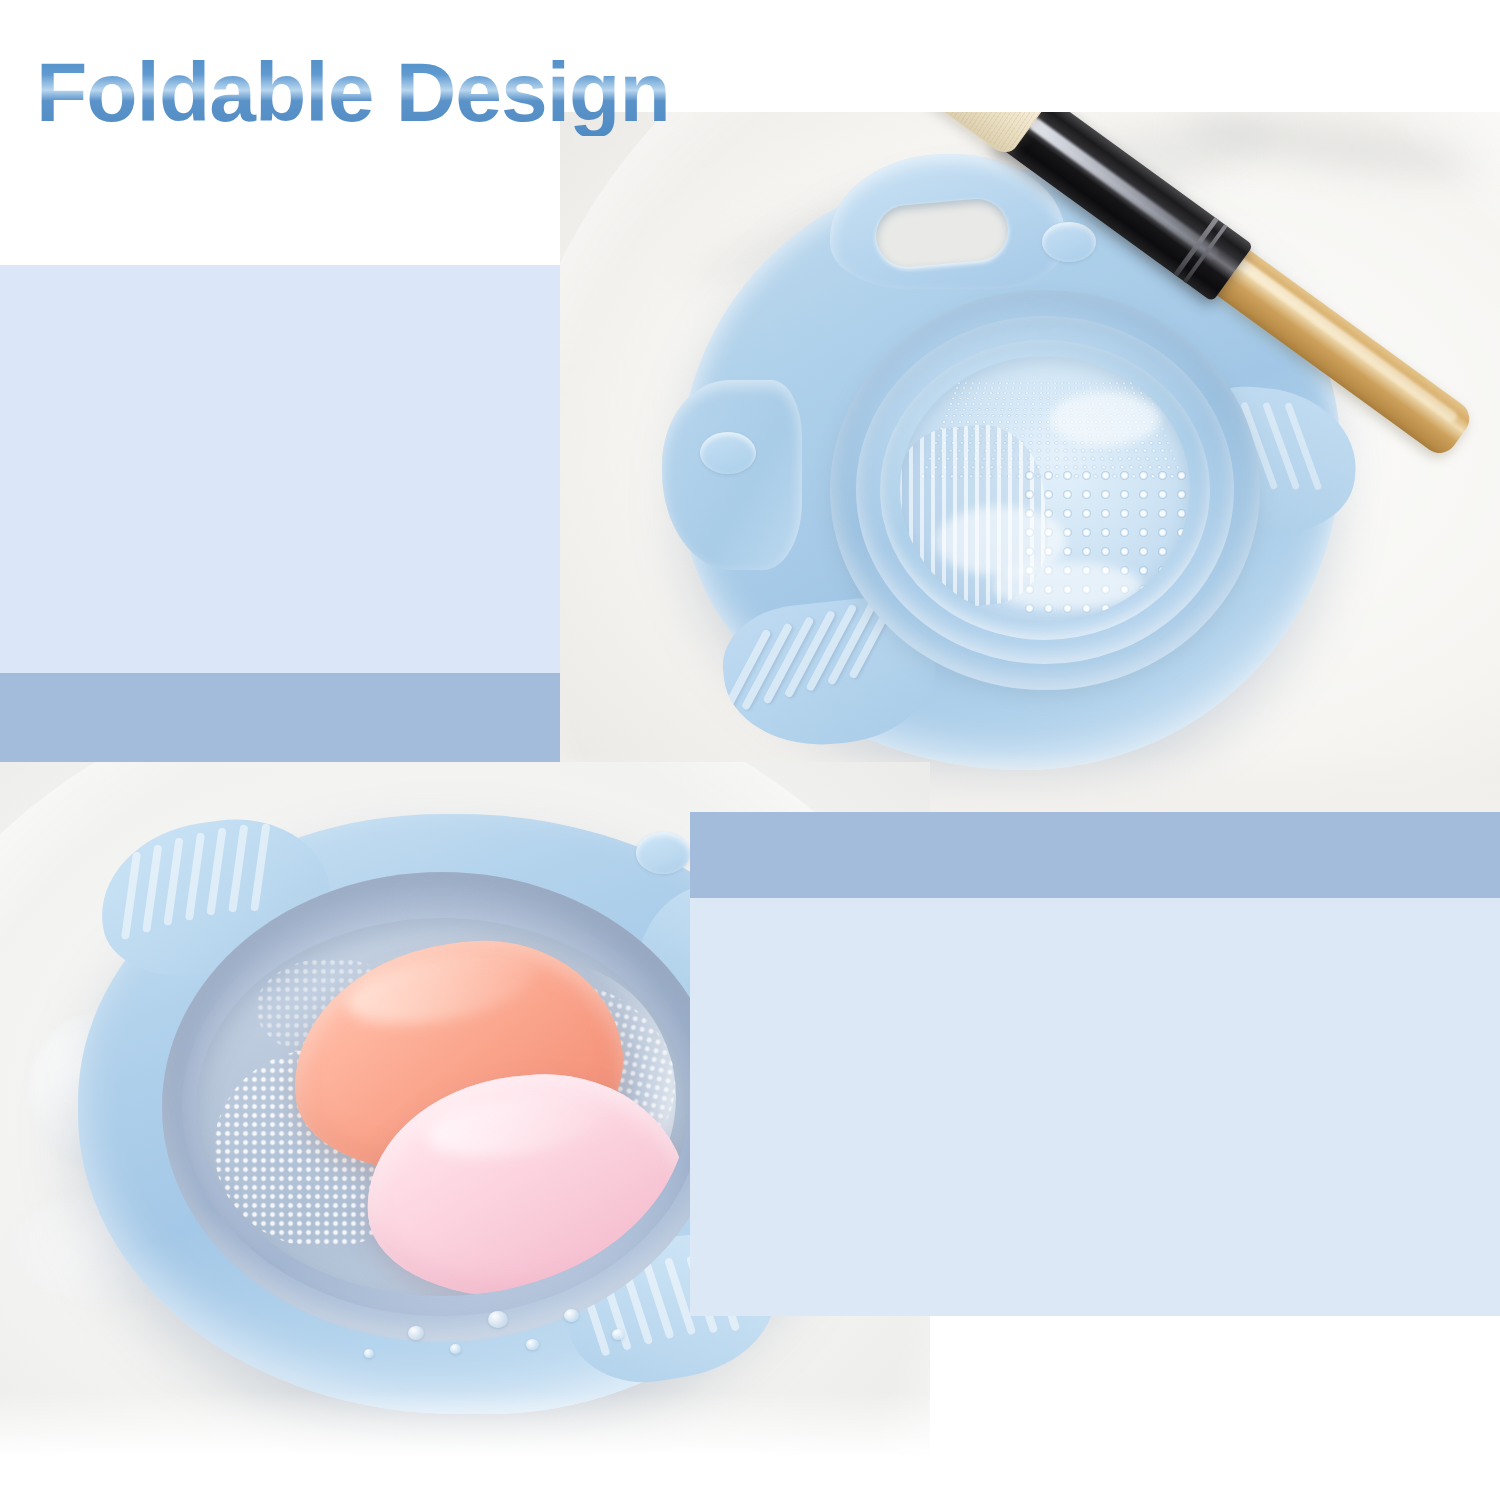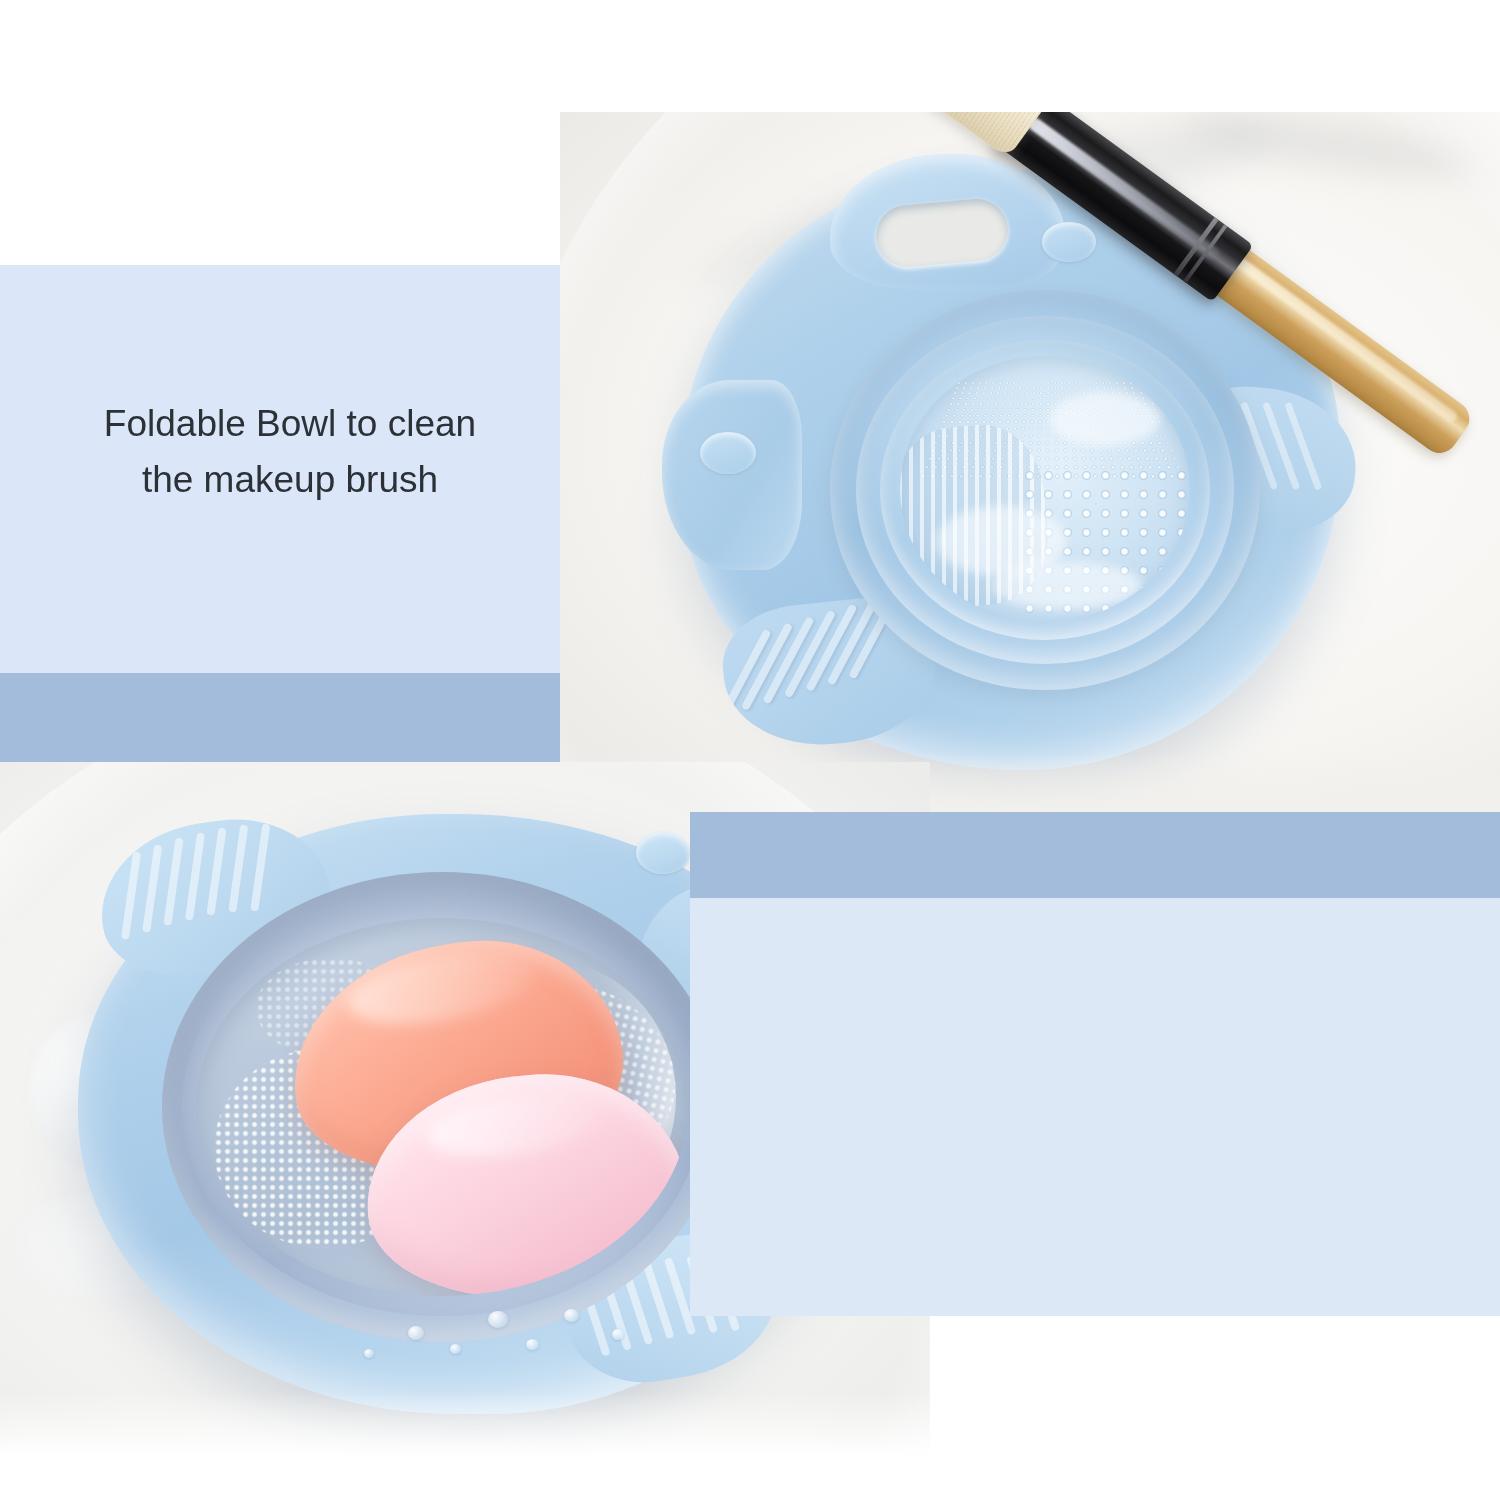--- a/index.html
+++ b/index.html
@@ -512,18 +512,17 @@
       </div>
 
       <div class="photo-bot-fadebot"></div>
     </div>
     <div class="photo-bot-mask"></div>
   </div>
 
   <div class="band band-right-dark"></div>
   <div class="band band-right-light"></div>
 
-
-  <div class="caption caption-left">Foldable Bowl to clean
-the makeup brush</div>
+  <div class="title">Foldable Design</div>
+
 
 
 </div>
 
 </body></html>

